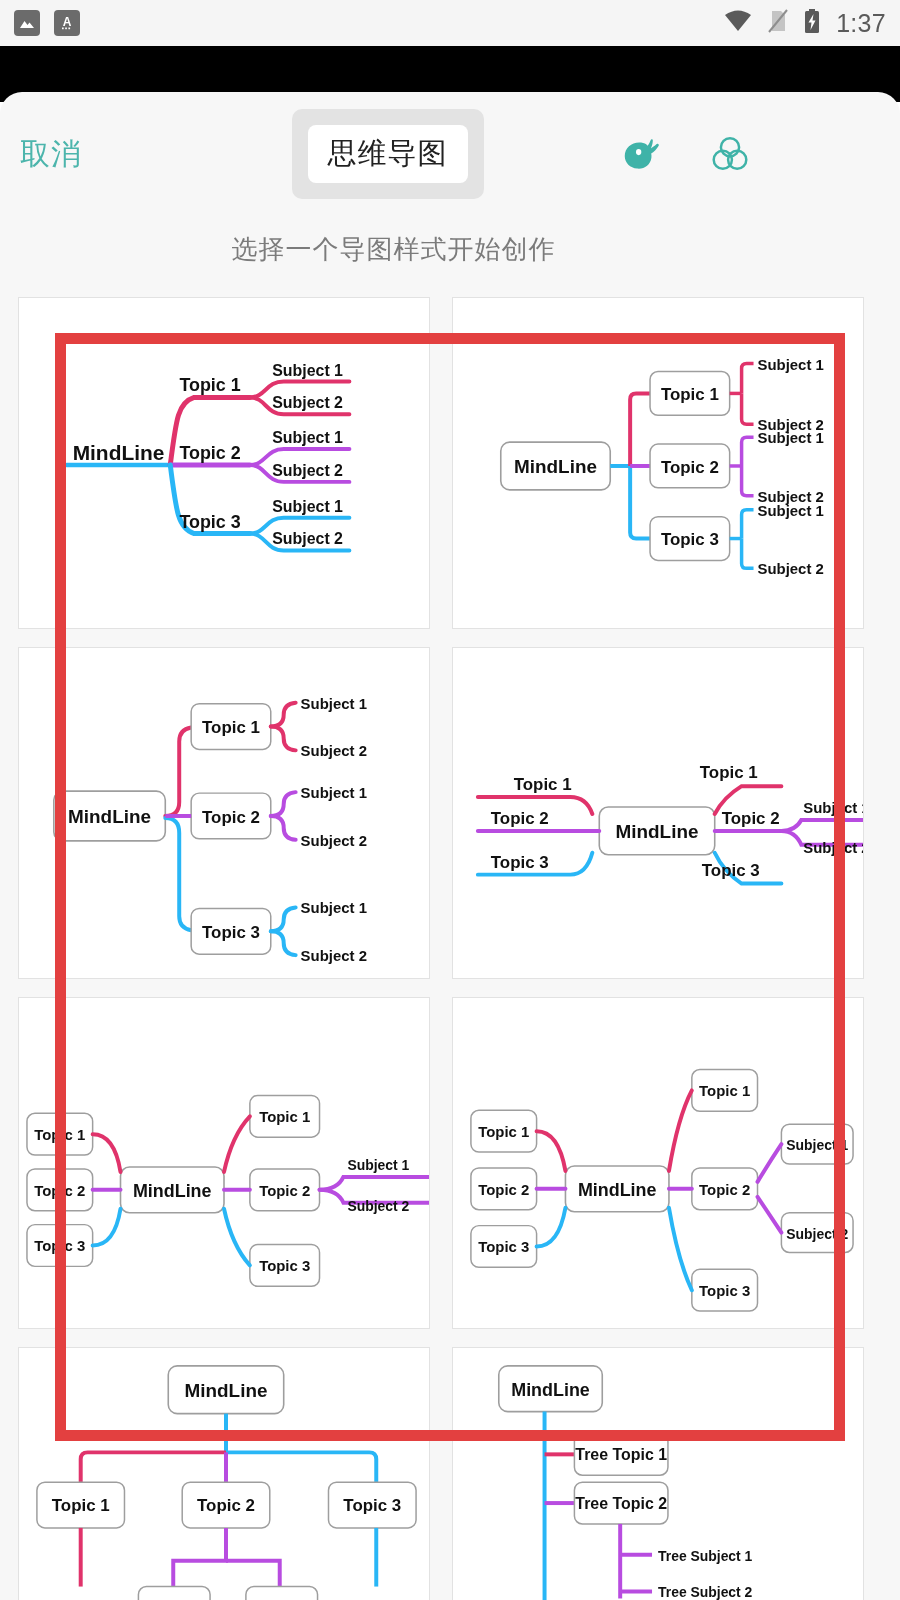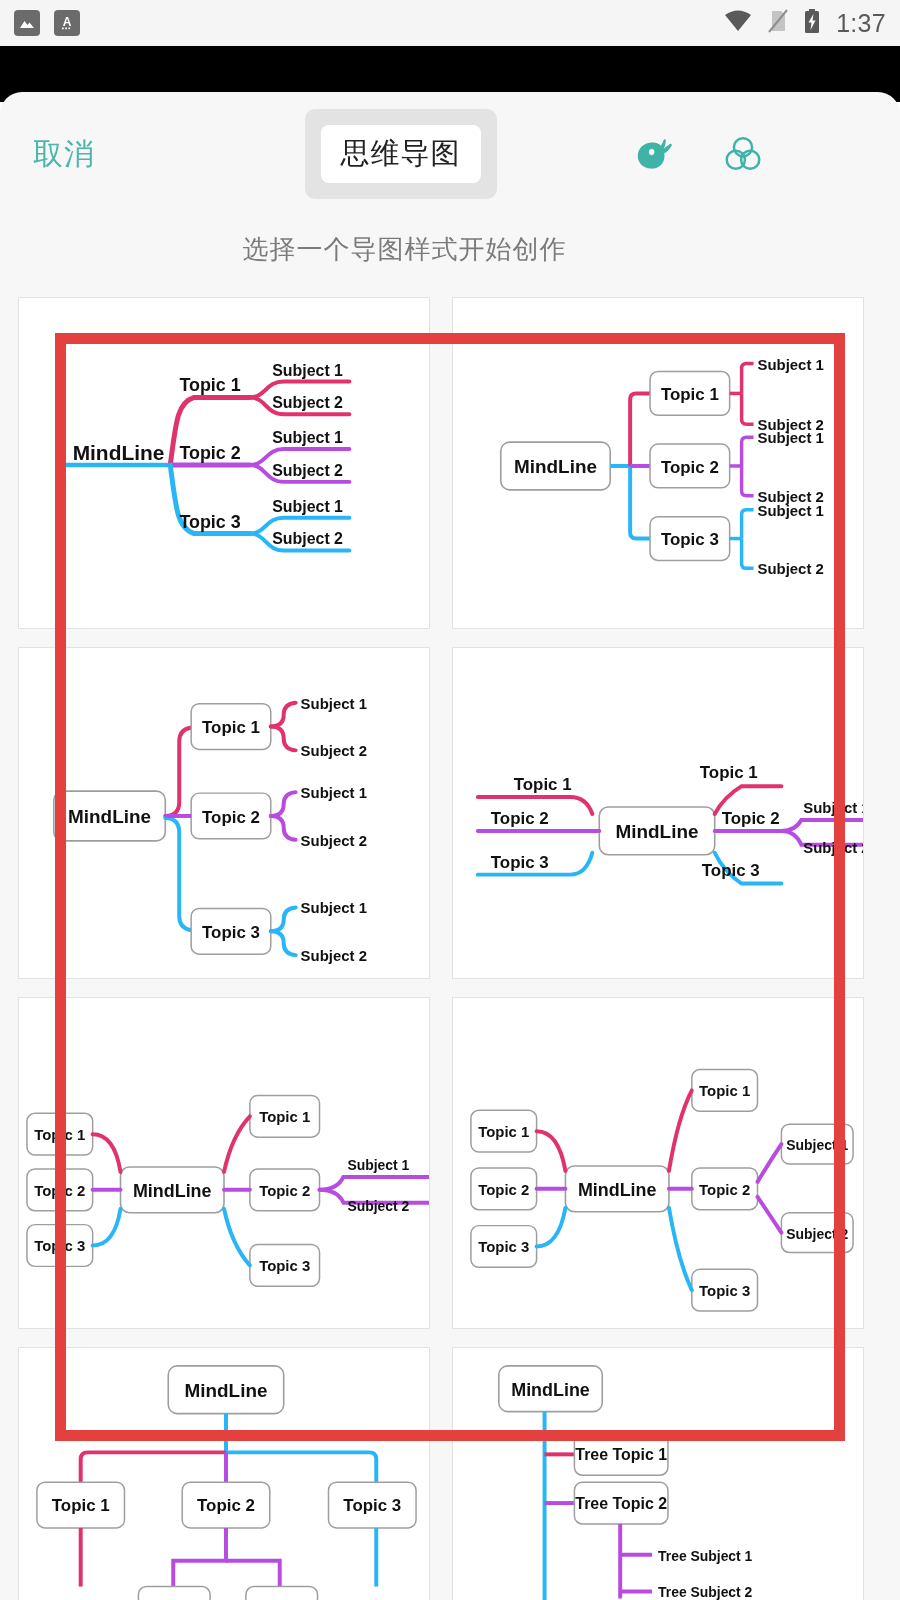--- a/index.html
+++ b/index.html
@@ -33,21 +33,21 @@
     background: #000000;
   }
   .sheet {
     position: absolute; top: 92px; left: 0; width: 900px; height: 1508px;
     background: #f7f7f7;
     border-radius: 22px 22px 0 0;
   }
 
   
   .header {
-    position: absolute; top: 118px; left: 13px; width: 775px; height: 72px;
+    position: absolute; top: 118px; left: 0; width: 775px; height: 72px;
     display: flex; align-items: center;
   }
   .cancel-btn {
     position: absolute; left: 20px;
     font-size: 30px; color: #4cb5ac; letter-spacing: 1px;
     cursor: pointer; background: none; border: none;
     font-family: "Liberation Sans", "DejaVu Sans", sans-serif;
   }
   .segmented {
     position: absolute; left: 50%; transform: translateX(-50%);
@@ -57,21 +57,21 @@
     padding: 9px 20px; font-size: 29px; color: #222;
     border-radius: 8px; cursor: pointer; white-space: nowrap;
     letter-spacing: 1px;
   }
   .seg-item.active { background: #ffffff; }
   .hdr-icons { position: absolute; right: 22px; display: flex; align-items: center; gap: 42px; }
   .hdr-icon { width: 46px; height: 46px; cursor: pointer; display:block; }
 
   
   .subtitle {
-    position: absolute; top: 232px; left: 12px; width: 785px;
+    position: absolute; top: 232px; left: 1px; width: 785px;
     text-align: center; font-size: 26px; color: #7b7b7b; letter-spacing: 1px;
   }
 
   
   .grid {
     position: absolute; top: 297px; left: 18px;
     width: 864px;
     display: grid;
     grid-template-columns: 412px 412px;
     column-gap: 22px;

